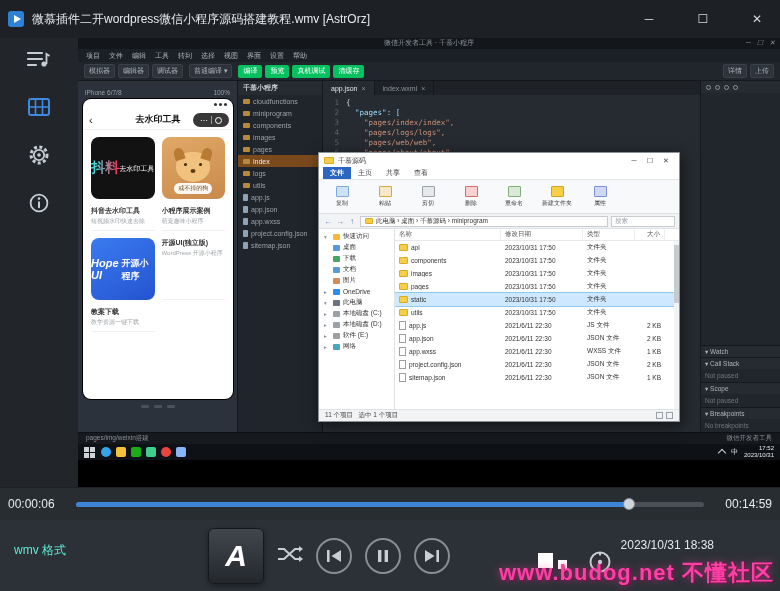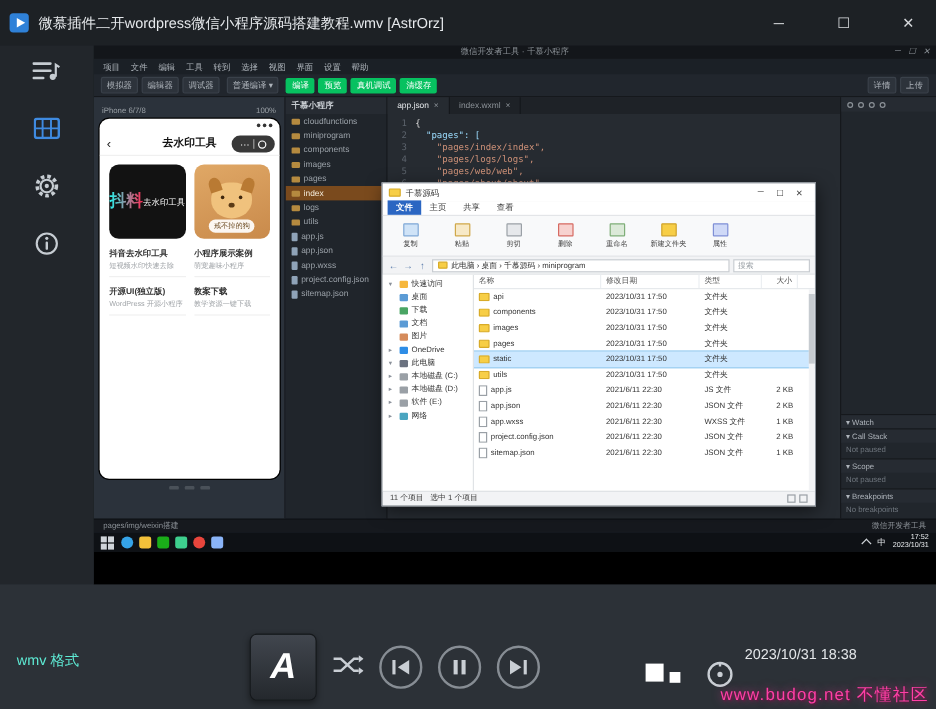--- a/index.html
+++ b/index.html
@@ -182,21 +182,21 @@
 .controls{position:absolute;left:0;top:520px;width:780px;height:71px;background:#2c3137;z-index:25}
 .fmt{position:absolute;left:14px;top:22px;font-size:12px;color:#5eead4}
 .center{position:absolute;left:208px;top:8px;height:56px;display:flex;align-items:center;gap:13px}
 .logo-btn{width:56px;height:56px;border-radius:6px;background:linear-gradient(#41464e,#24282d);border:1px solid #15181b;display:flex;align-items:center;justify-content:center;box-shadow:0 2px 5px rgba(0,0,0,.4)}
 .logo-btn span{color:#fff;font-size:30px;font-weight:bold;font-style:italic}
 .ctl-circle{width:36px;height:36px;border-radius:50%;border:2px solid #878d94;display:flex;align-items:center;justify-content:center;flex:0 0 auto}
 .stop1{position:absolute;left:538px;top:33px;width:15px;height:15px;background:#fff}
 .stop2{position:absolute;left:558px;top:40px;width:9px;height:9px;background:#fff}
 .dial{position:absolute;left:588px;top:30px}
 .clock{position:absolute;right:66px;top:18px;font-size:12px;color:#e4e7ea}
-.watermark{position:absolute;right:6px;bottom:3px;font-size:14px;font-weight:normal;color:#ff3fa6;letter-spacing:1px;text-shadow:0 0 8px rgba(255,64,166,.6),1px 1px 2px rgba(120,0,60,.8);white-space:nowrap}
+.watermark{position:absolute;right:6px;bottom:3px;font-size:22px;font-weight:bold;color:#ff3fa6;letter-spacing:1px;text-shadow:0 0 8px rgba(255,64,166,.6),1px 1px 2px rgba(120,0,60,.8);white-space:nowrap}
 </style>
 </head>
 <body>
 
 <div class="app">
 
   <header class="titlebar">
     <span class="tb-logo"></span>
     <span class="tb-title">微慕插件二开wordpress微信小程序源码搭建教程.wmv [AstrOrz]</span>
     <span class="tb-btn">─</span>
@@ -317,20 +317,24 @@
                 <span class="dog-chip">戒不掉的狗</span>
               </div>
               <div class="cap">
                 <div class="t">抖音去水印工具</div>
                 <div class="s">短视频水印快速去除</div>
               </div>
               <div class="cap">
                 <div class="t">小程序展示案例</div>
                 <div class="s">萌宠趣味小程序</div>
               </div>
+              <div class="tile tile-hope">
+                <span class="th-script">Hope UI</span>
+                <span class="th-main">开源小程序</span>
+              </div>
               <div class="cap">
                 <div class="t">开源UI(独立版)</div>
                 <div class="s">WordPress 开源小程序</div>
               </div>
               <div class="cap">
                 <div class="t">教案下载</div>
                 <div class="s">教学资源一键下载</div>
               </div>
             </div>
           </div>
@@ -820,20 +824,30 @@
           <span class="ime">中</span>
           <span class="t-clock">
             <span>17:52</span>
             <span>2023/10/31</span>
           </span>
         </span>
       </div>
     </div>
   </main>
 
+  <div class="timeline">
+    <span class="time">00:00:06</span>
+    <div class="track-wrap">
+      <div class="track">
+        <div class="fill" style="width: 88%;"></div>
+      </div>
+      <div class="handle" style="left: 88%;"></div>
+    </div>
+    <span class="time right">00:14:59</span>
+  </div>
 
   <div class="controls">
     <span class="fmt">wmv 格式</span>
 
     <div class="center">
       <div class="logo-btn">
         <span>A</span>
       </div>
       <div>
         <svg width="26" height="20" viewBox="0 0 26 20">

